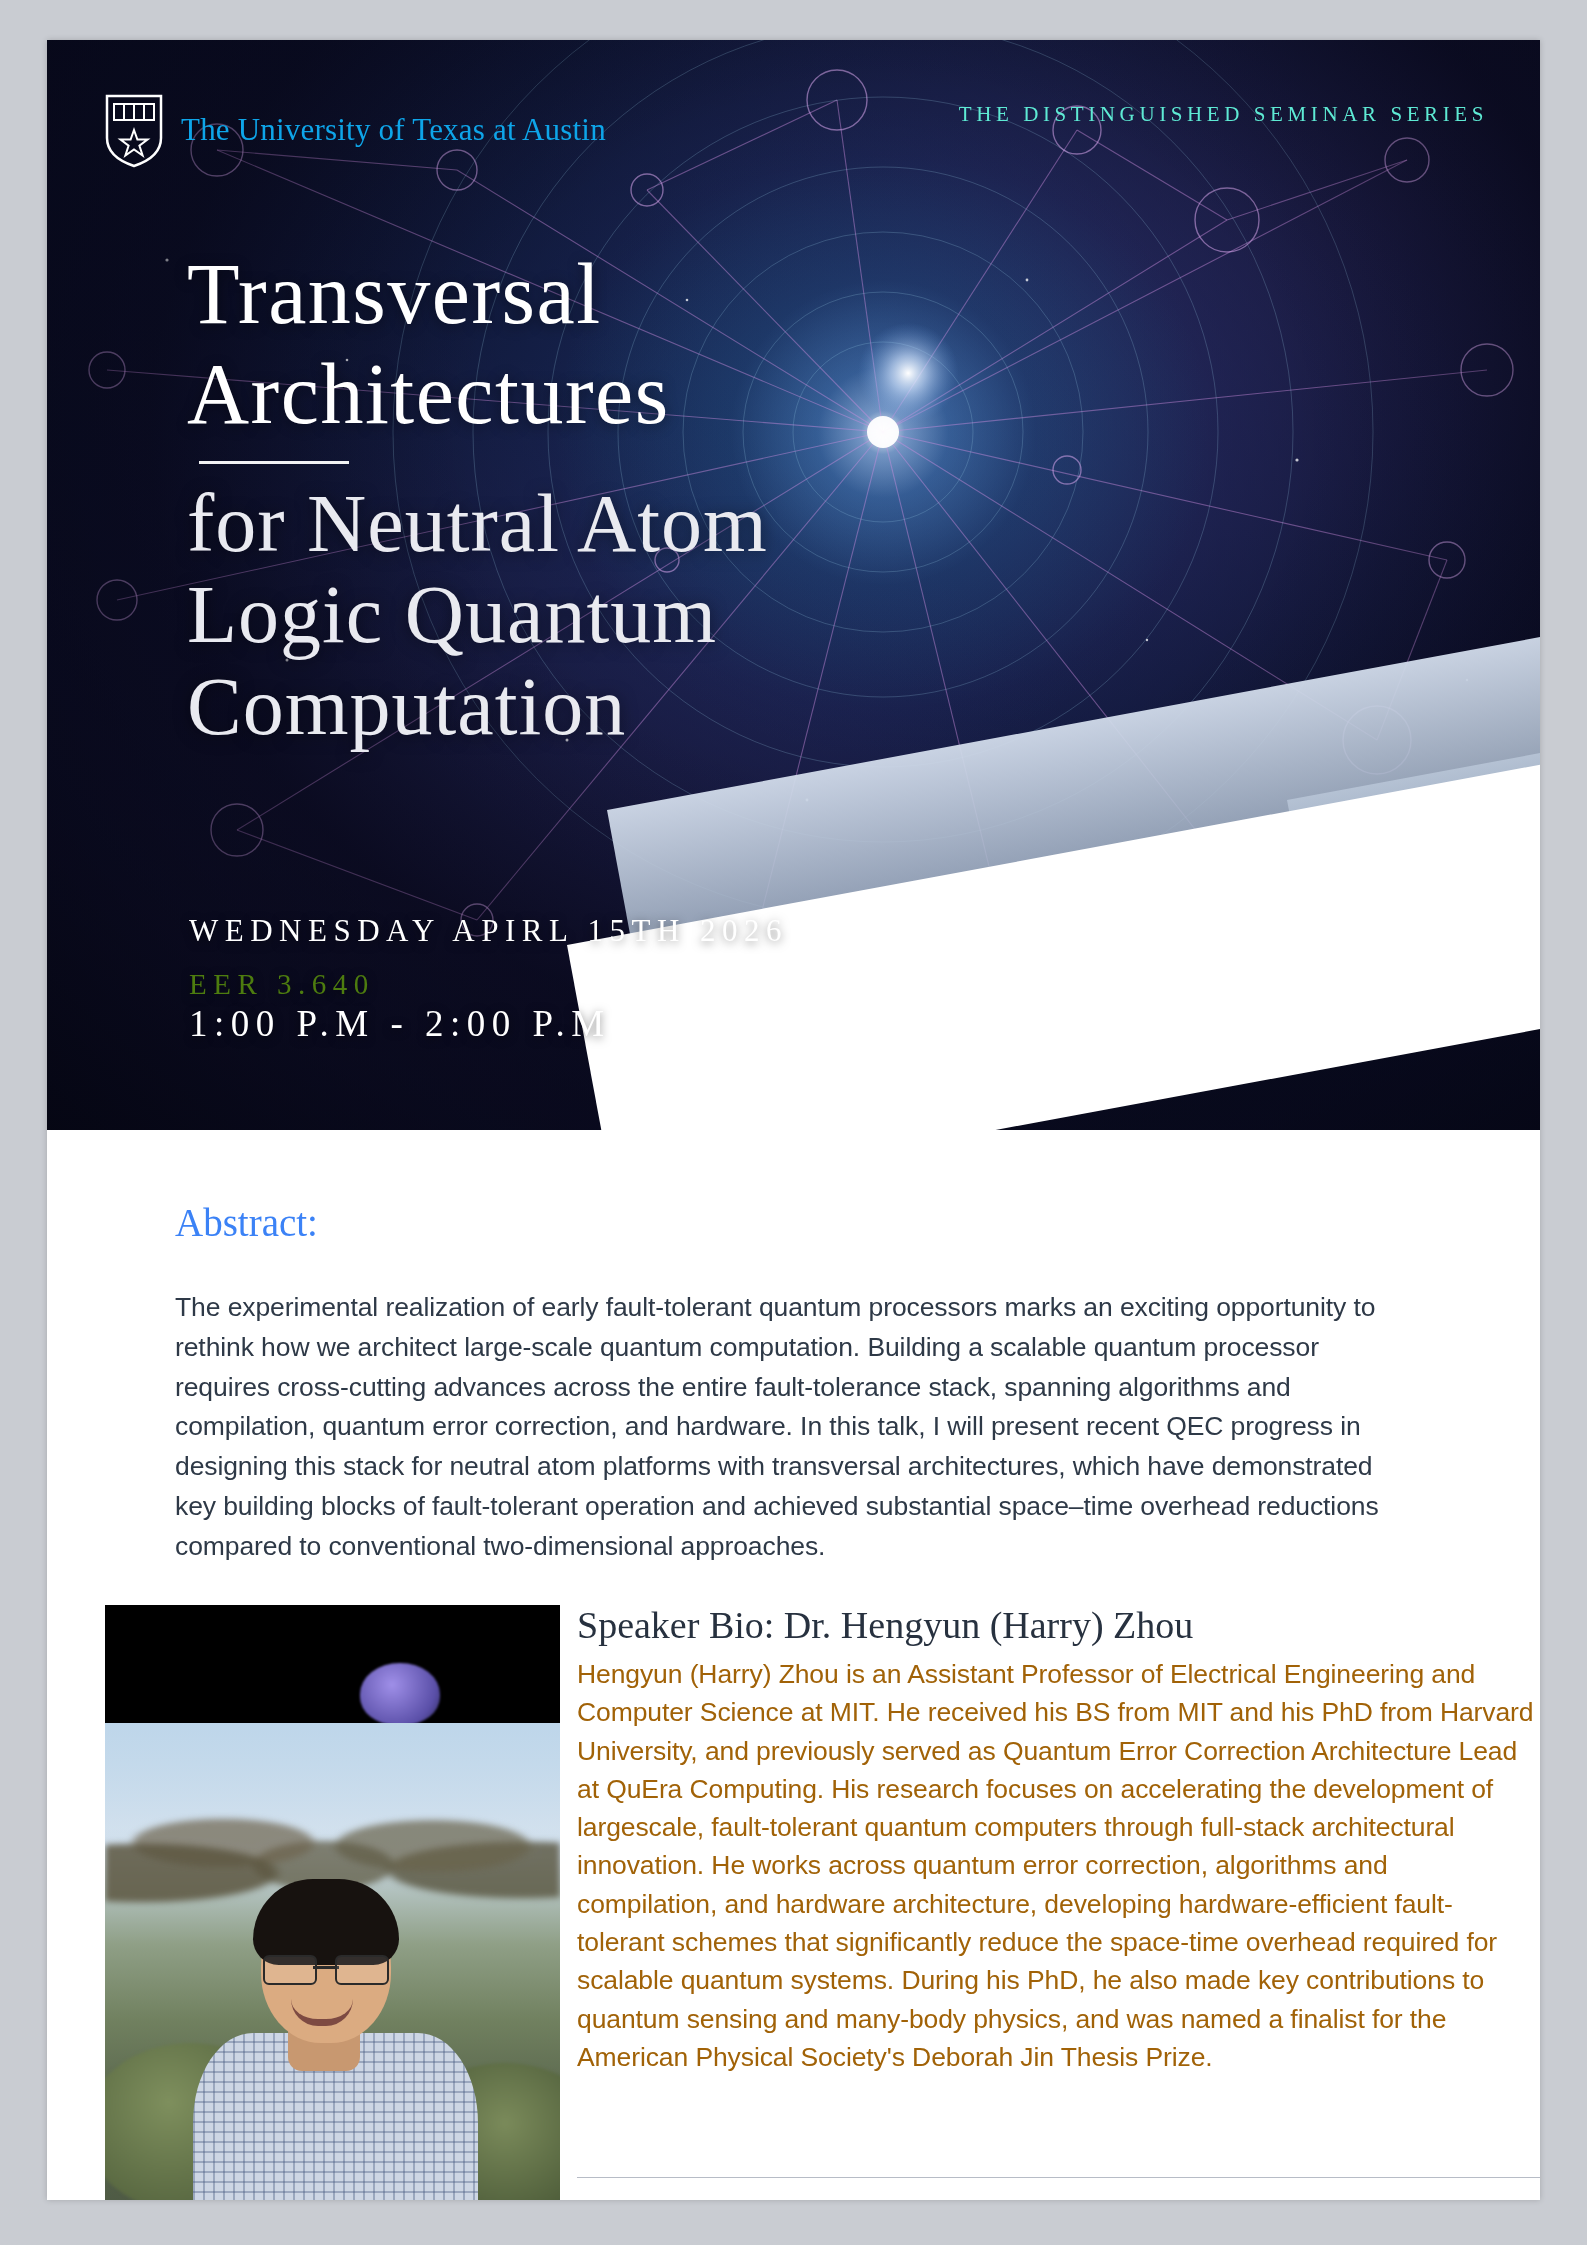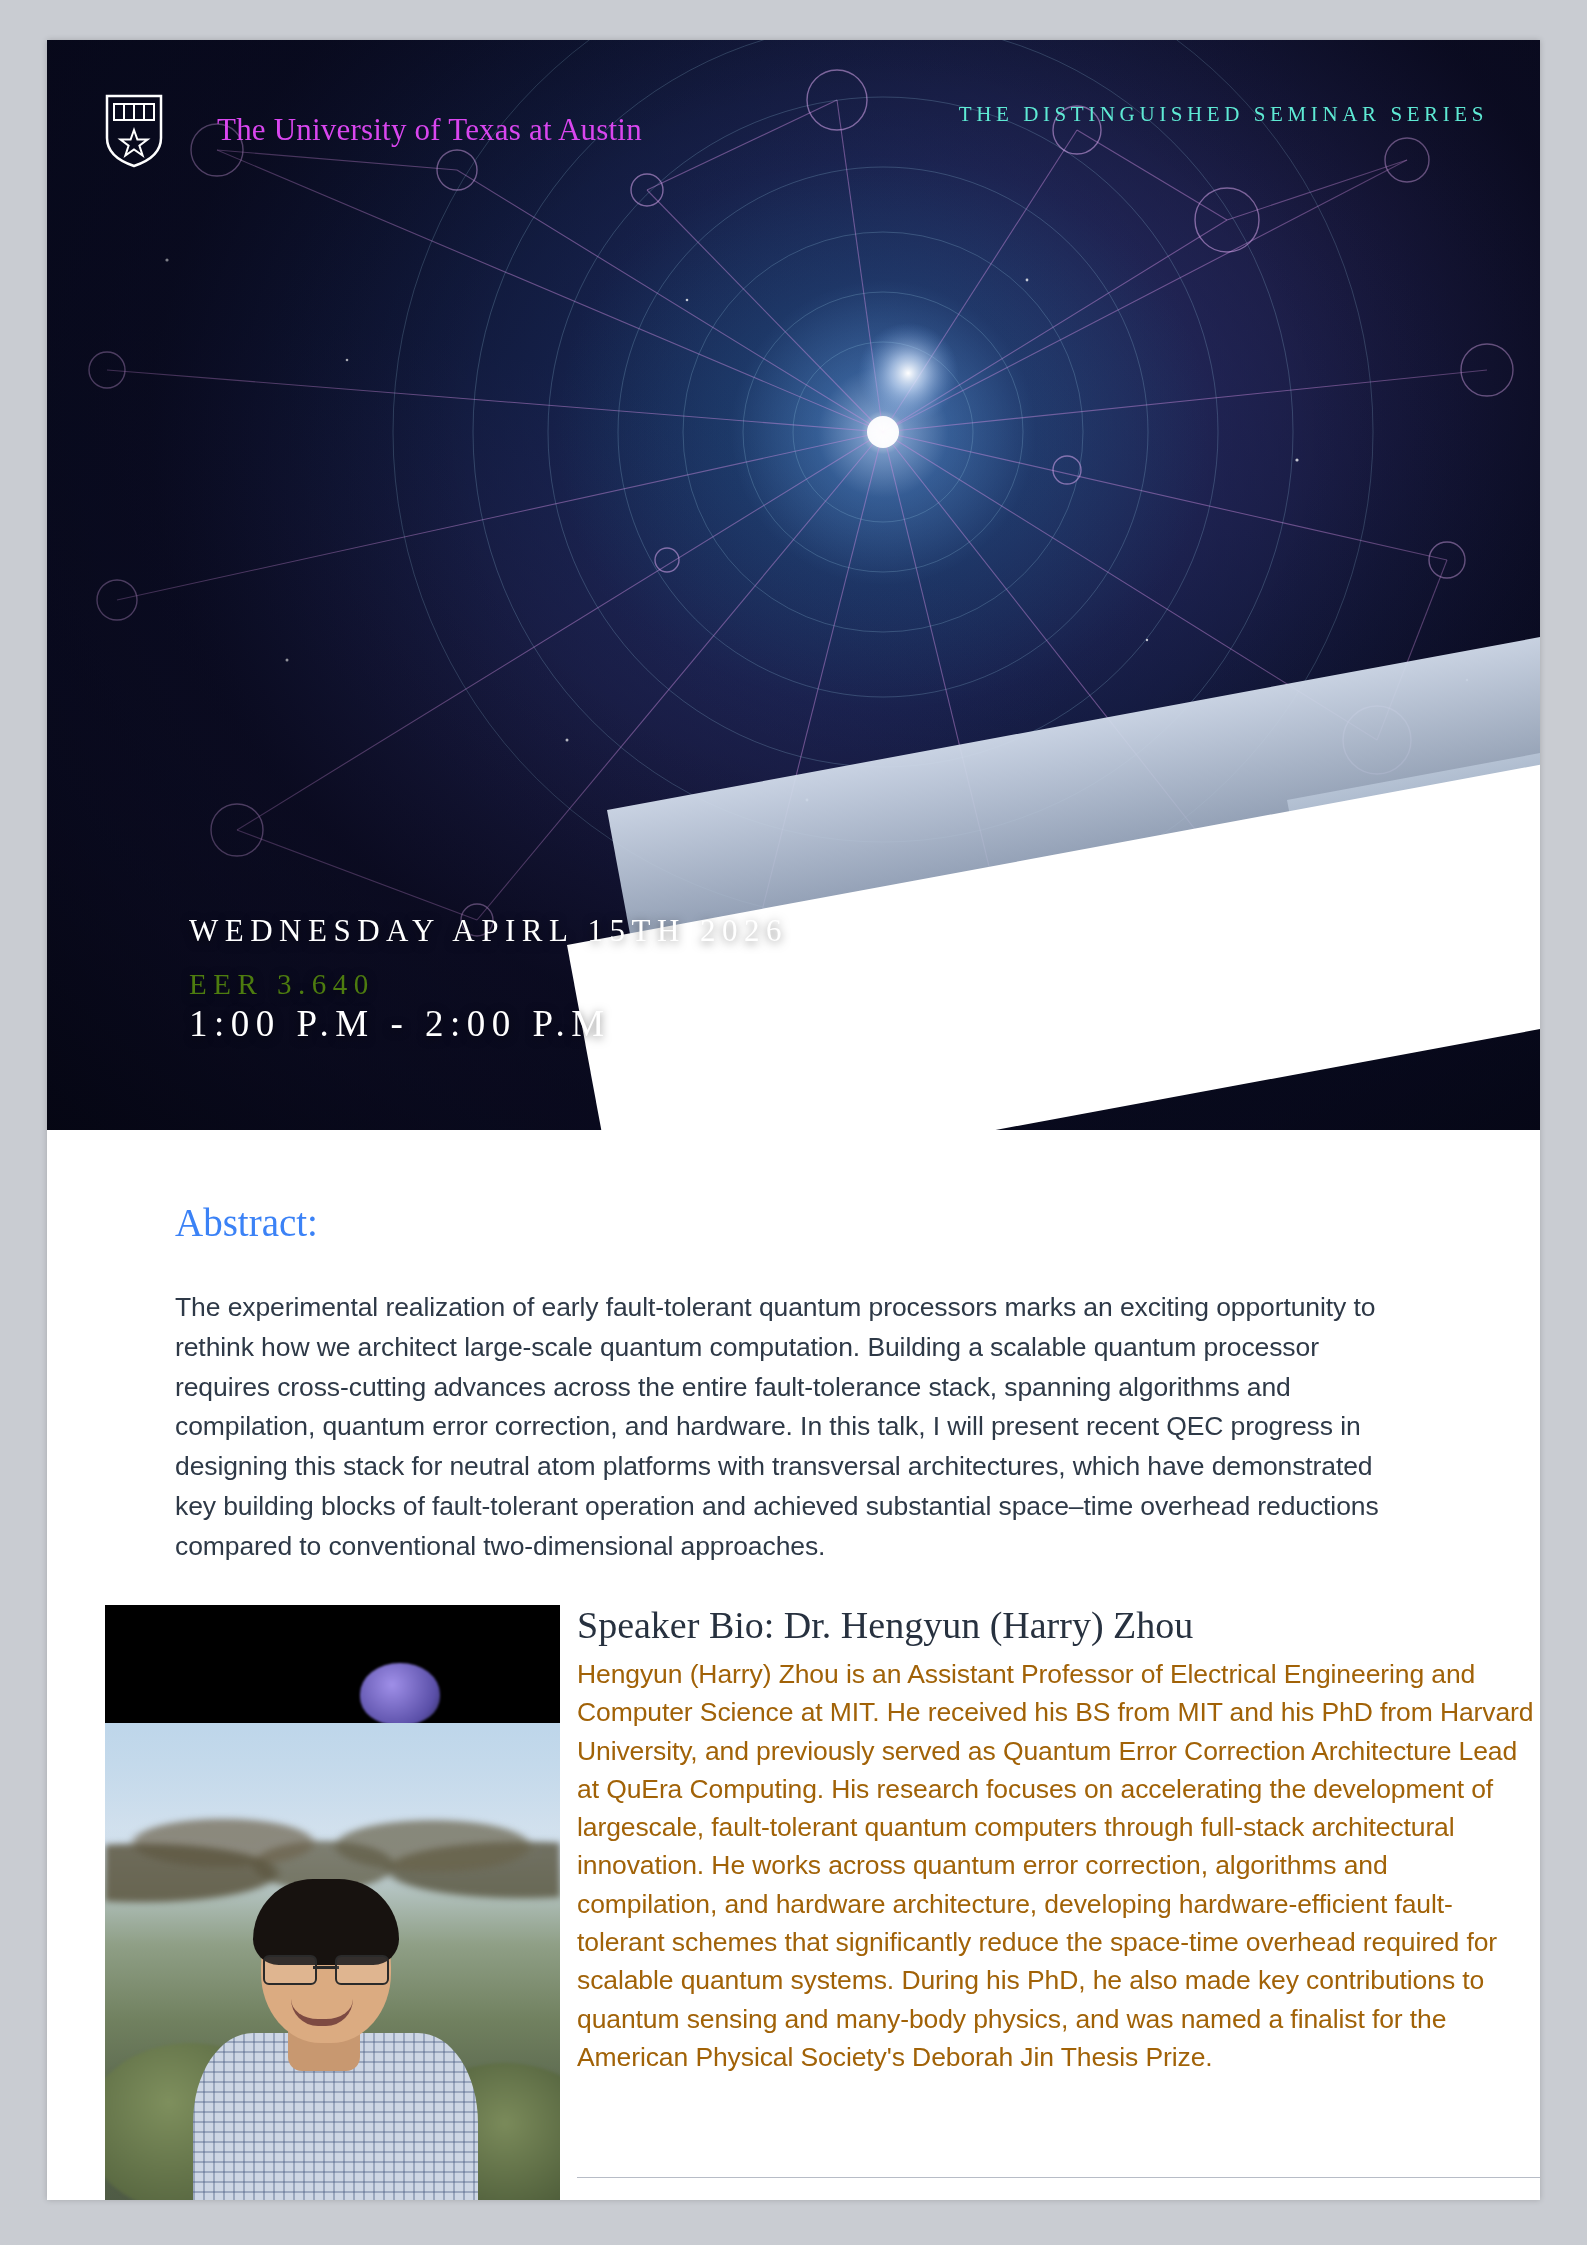--- a/index.html
+++ b/index.html
@@ -81,24 +81,23 @@
     display: flex;
     align-items: center;
     gap: 16px;
   }
   .ut-shield {
     width: 62px; height: 76px;
     position: relative;
   }
   .ut-shield svg { display:block; }
   .ut-text {
-    color: #d946ef;
+    color: #0ea5e9;
     font-family: "Liberation Serif", serif;
     line-height: 1.04;
-    margin-left: 36px;
   }
   .ut-line1 { font-size: 31px; letter-spacing: 0.2px; }
   .ut-line2 { font-size: 42px; letter-spacing: 0.2px; margin-top: 2px; }
 
   .series-label {
     position: absolute;
     right: 52px; top: 62px;
     color: #5eead4;
     font-family: "Liberation Serif", serif;
     font-size: 21px;
@@ -428,20 +427,28 @@
           <polygon points="31,38 34.4,47.6 44.5,47.6 36.4,53.6 39.6,63.5 31,57.4 22.4,63.5 25.6,53.6 17.5,47.6 27.6,47.6" fill="none" stroke="#ffffff" stroke-width="2"></polygon>
         </svg>
       </div>
       <div class="ut-text">
         <div class="ut-line1">The University of Texas at Austin</div>
       </div>
     </div>
 
     <div class="series-label">THE DISTINGUISHED SEMINAR SERIES</div>
 
+    <div class="title-block">
+      <div class="title-top">Transversal</div>
+      <div class="title-top">Architectures</div>
+      <div class="title-rule"></div>
+      <div class="title-sub">for Neutral Atom</div>
+      <div class="title-sub">Logic Quantum</div>
+      <div class="title-sub">Computation</div>
+    </div>
 
     <div class="date-line">WEDNESDAY APIRL 15TH 2026</div>
     <div class="place-line">EER 3.640</div>
     <div class="time-line">1:00 P.M - 2:00 P.M</div>
   </div>
 
   <div class="abstract-heading">Abstract:</div>
   <div class="abstract-body">The experimental realization of early fault-tolerant quantum processors marks an exciting opportunity to rethink how we architect large-scale quantum computation. Building a scalable quantum processor requires cross-cutting advances across the entire fault-tolerance stack, spanning algorithms and compilation, quantum error correction, and hardware. In this talk, I will present recent QEC progress in designing this stack for neutral atom platforms with transversal architectures, which have demonstrated key building blocks of fault-tolerant operation and achieved substantial space–time overhead reductions compared to conventional two-dimensional approaches.</div>
 
   <div class="photo-frame">

